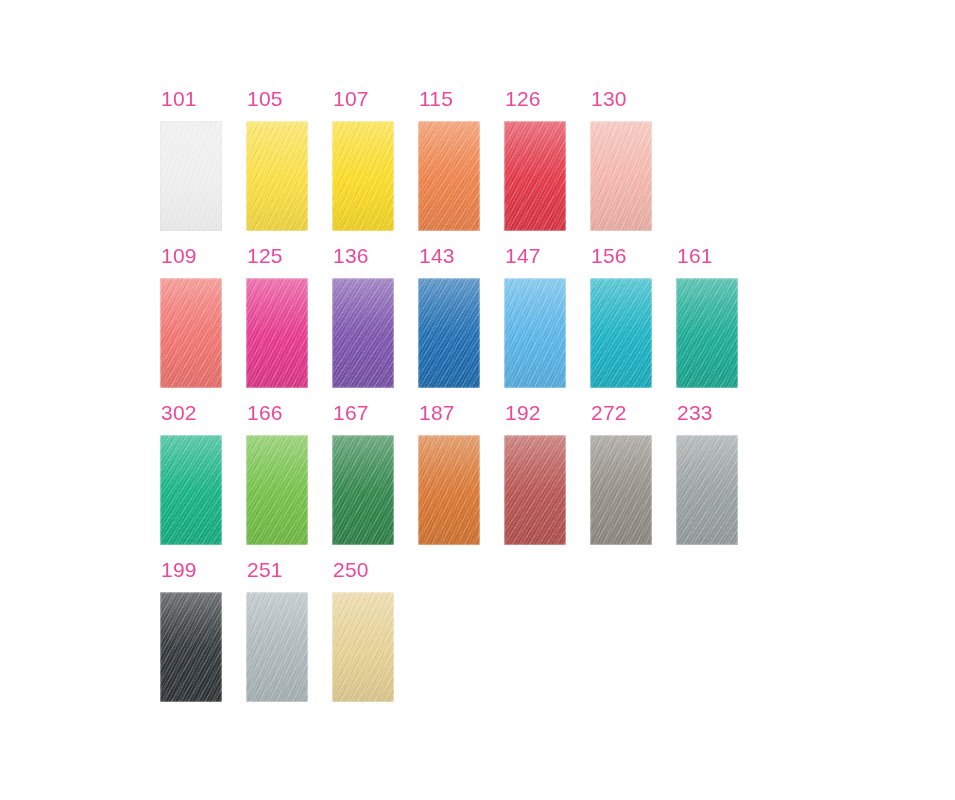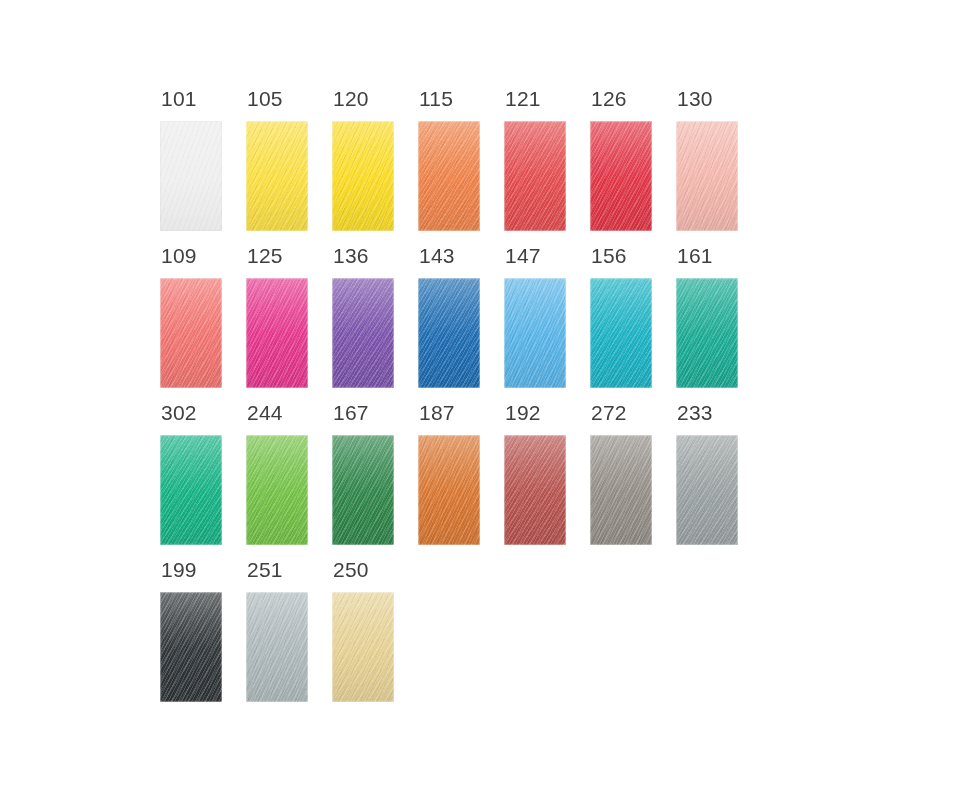--- a/index.html
+++ b/index.html
@@ -40,21 +40,21 @@
   .swatch-cell {
     width: 86px;
     height: 157px;
     position: relative;
   }
 
   .swatch-label {
     font-size: 21px;
     font-weight: 400;
     letter-spacing: 0.2px;
-    color: #404040;
+    color: #ec4899;
     line-height: 1;
     height: 24px;
     padding-left: 1px;
     font-family: "Liberation Sans", sans-serif;
     user-select: none;
   }
 
   .swatch-chip {
     position: relative;
     width: 62px;
@@ -142,43 +142,34 @@
         <div class="swatch-cell">
           <div class="swatch-label">105</div>
           <div class="swatch-chip">
             <div class="chip-base" style="background: rgb(251, 223, 63);"></div>
             <div class="chip-shade"></div>
             <div class="chip-grain" style="transform: rotate(2deg);"></div>
             <div class="chip-edge"></div>
           </div>
         </div>
         <div class="swatch-cell">
-          <div class="swatch-label">120</div>
+          <div class="swatch-label">107</div>
           <div class="swatch-chip">
             <div class="chip-base" style="background: rgb(251, 220, 34);"></div>
             <div class="chip-shade"></div>
             <div class="chip-grain" style="transform: rotate(0deg);"></div>
             <div class="chip-edge"></div>
           </div>
         </div>
         <div class="swatch-cell">
           <div class="swatch-label">115</div>
           <div class="swatch-chip">
             <div class="chip-base" style="background: rgb(239, 129, 71);"></div>
             <div class="chip-shade"></div>
             <div class="chip-grain" style="transform: rotate(3deg);"></div>
-            <div class="chip-edge"></div>
-          </div>
-        </div>
-        <div class="swatch-cell">
-          <div class="swatch-label">121</div>
-          <div class="swatch-chip">
-            <div class="chip-base" style="background: rgb(228, 75, 77);"></div>
-            <div class="chip-shade"></div>
-            <div class="chip-grain" style="transform: rotate(1deg);"></div>
             <div class="chip-edge"></div>
           </div>
         </div>
         <div class="swatch-cell">
           <div class="swatch-label">126</div>
           <div class="swatch-chip">
             <div class="chip-base" style="background: rgb(226, 52, 69);"></div>
             <div class="chip-shade"></div>
             <div class="chip-grain" style="transform: rotate(-1deg);"></div>
             <div class="chip-edge"></div>
@@ -263,21 +254,21 @@
         <div class="swatch-cell">
           <div class="swatch-label">302</div>
           <div class="swatch-chip">
             <div class="chip-base" style="background: rgb(18, 178, 131);"></div>
             <div class="chip-shade"></div>
             <div class="chip-grain" style="transform: rotate(3deg);"></div>
             <div class="chip-edge"></div>
           </div>
         </div>
         <div class="swatch-cell">
-          <div class="swatch-label">244</div>
+          <div class="swatch-label">166</div>
           <div class="swatch-chip">
             <div class="chip-base" style="background: rgb(114, 193, 68);"></div>
             <div class="chip-shade"></div>
             <div class="chip-grain" style="transform: rotate(1deg);"></div>
             <div class="chip-edge"></div>
           </div>
         </div>
         <div class="swatch-cell">
           <div class="swatch-label">167</div>
           <div class="swatch-chip">

